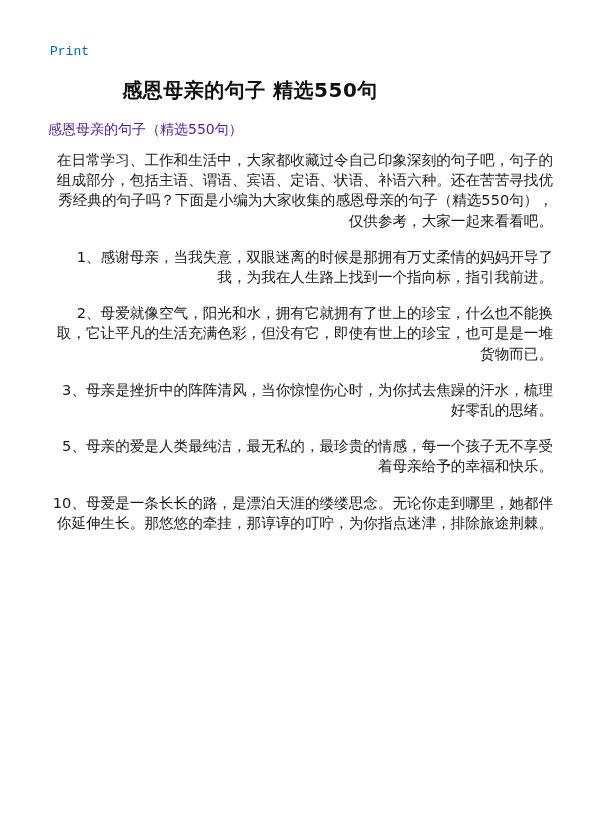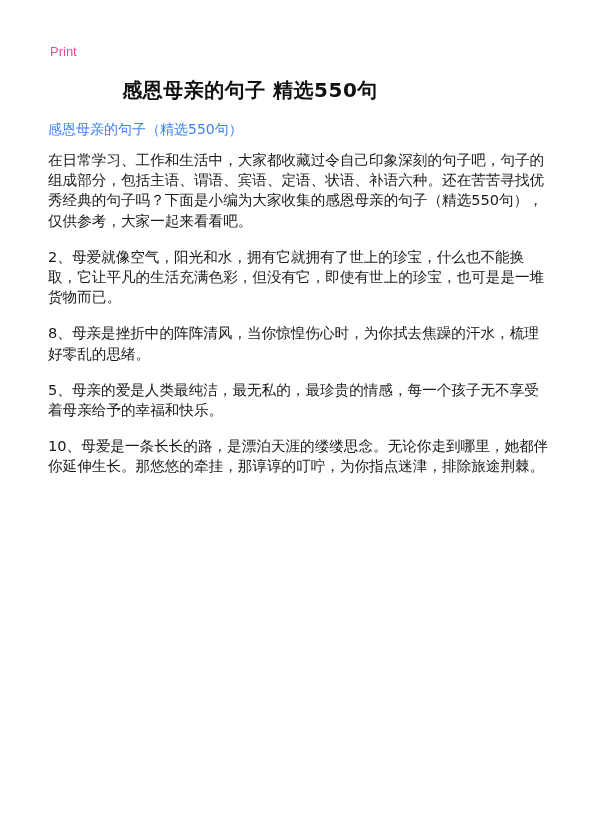--- a/index.html
+++ b/index.html
@@ -11,68 +11,70 @@
       width: 600px;
       height: 828px;
       position: relative;
       overflow: hidden;
       color: #111111;
     }
     .print-label {
       position: absolute;
       left: 50px;
       top: 44px;
-      font-family: Liberation Sans, sans-serif;
+      font-family: Liberation Mono, monospace;
       font-size: 13px;
-      color: #ec4899;
+      color: #0369a1;
     }
     .doc-title {
       position: absolute;
       left: 0;
       top: 77px;
       width: 500px;
       text-align: center;
       font-family: "DejaVu Sans", "Liberation Sans", sans-serif;
       font-size: 20px;
       font-weight: bold;
       letter-spacing: 0.5px;
       color: #111111;
     }
     .doc-subtitle {
       position: absolute;
       left: 48px;
       top: 121px;
       font-family: "DejaVu Sans", "Liberation Sans", sans-serif;
       font-size: 14px;
-      color: #3b82f6;
+      color: #4c1d95;
     }
     .content {
       position: absolute;
       left: 48px;
       top: 150px;
       width: 505px;
       font-family: "DejaVu Sans", "Liberation Sans", sans-serif;
       font-size: 14.6px;
       line-height: 20.2px;
       color: #1a1a1a;
     }
     .content p {
       margin: 0 0 16px 0;
       word-break: break-all;
+      text-align: right;
     }
   </style>
 </head>
 <body>
 
 <div class="print-label">Print</div>
 
 <h1 class="doc-title" style="margin:0;">感恩母亲的句子 精选550句</h1>
 
 <div class="doc-subtitle">感恩母亲的句子（精选550句）</div>
 
 <div class="content">
   <p>在日常学习、工作和生活中，大家都收藏过令自己印象深刻的句子吧，句子的组成部分，包括主语、谓语、宾语、定语、状语、补语六种。还在苦苦寻找优秀经典的句子吗？下面是小编为大家收集的感恩母亲的句子（精选550句），仅供参考，大家一起来看看吧。</p>
+  <p>1、感谢母亲，当我失意，双眼迷离的时候是那拥有万丈柔情的妈妈开导了我，为我在人生路上找到一个指向标，指引我前进。</p>
   <p>2、母爱就像空气，阳光和水，拥有它就拥有了世上的珍宝，什么也不能换取，它让平凡的生活充满色彩，但没有它，即使有世上的珍宝，也可是是一堆货物而已。</p>
-  <p>8、母亲是挫折中的阵阵清风，当你惊惶伤心时，为你拭去焦躁的汗水，梳理好零乱的思绪。</p>
+  <p>3、母亲是挫折中的阵阵清风，当你惊惶伤心时，为你拭去焦躁的汗水，梳理好零乱的思绪。</p>
   <p>5、母亲的爱是人类最纯洁，最无私的，最珍贵的情感，每一个孩子无不享受着母亲给予的幸福和快乐。</p>
   <p>10、母爱是一条长长的路，是漂泊天涯的缕缕思念。无论你走到哪里，她都伴你延伸生长。那悠悠的牵挂，那谆谆的叮咛，为你指点迷津，排除旅途荆棘。</p>
 
 </div>
 
 </body></html>

